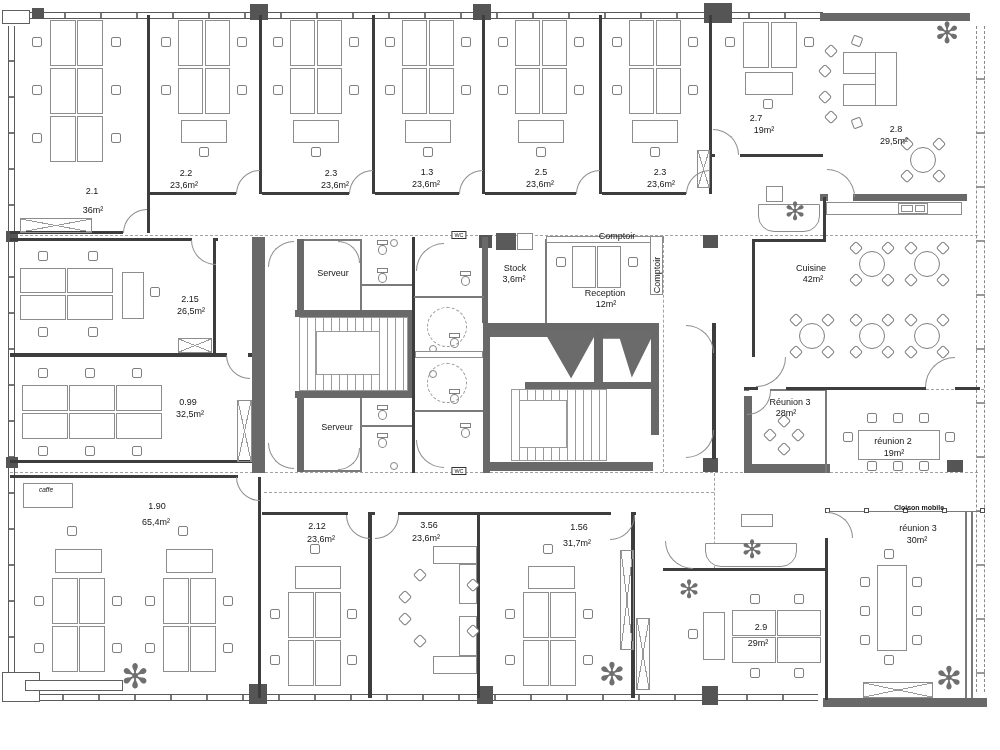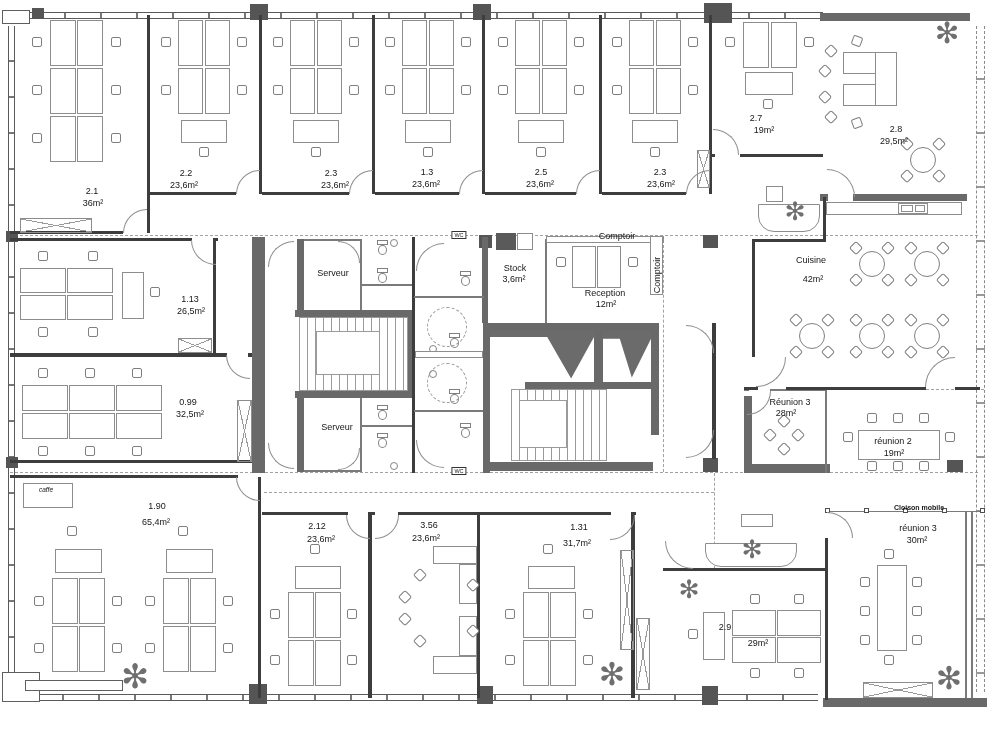--- a/index.html
+++ b/index.html
@@ -474,58 +474,58 @@
       <div class="arc tr" style="left: 338px; top: 241px; width: 22px; height: 22px;"></div>
       <div class="arc br" style="left: 338px; top: 448px; width: 22px; height: 22px;"></div>
       <div class="arc tl" style="left: 416px; top: 243px; width: 28px; height: 28px;"></div>
       <div class="arc bl" style="left: 416px; top: 440px; width: 28px; height: 28px;"></div>
       <div class="arc tr" style="left: 686px; top: 325px; width: 28px; height: 28px;"></div>
       <div class="arc br" style="left: 686px; top: 430px; width: 28px; height: 28px;"></div>
       <div class="arc bl" style="left: 665px; top: 541px; width: 28px; height: 28px;"></div>
     </div>
   <div id="labels">
     <div class="lbl" style="left:92px;top:191px">2.1</div>
-    <div class="lbl" style="left:93px;top:203px">36m²</div>
+    <div class="lbl" style="left:93px;top:210px">36m²</div>
     <div class="lbl" style="left:186px;top:173px">2.2</div>
     <div class="lbl" style="left:184px;top:185px">23,6m²</div>
     <div class="lbl" style="left:331px;top:173px">2.3</div>
     <div class="lbl" style="left:335px;top:185px">23,6m²</div>
     <div class="lbl" style="left:427px;top:172px">1.3</div>
     <div class="lbl" style="left:426px;top:184px">23,6m²</div>
     <div class="lbl" style="left:541px;top:172px">2.5</div>
     <div class="lbl" style="left:540px;top:184px">23,6m²</div>
     <div class="lbl" style="left:660px;top:172px">2.3</div>
     <div class="lbl" style="left:661px;top:184px">23,6m²</div>
     <div class="lbl" style="left:756px;top:118px">2.7</div>
     <div class="lbl" style="left:764px;top:130px">19m²</div>
     <div class="lbl" style="left:896px;top:129px">2.8</div>
     <div class="lbl" style="left:894px;top:141px">29,5m²</div>
-    <div class="lbl" style="left:190px;top:299px">1.13</div>
+    <div class="lbl" style="left:190px;top:299px">2.15</div>
     <div class="lbl" style="left:191px;top:311px">26,5m²</div>
     <div class="lbl" style="left:188px;top:402px">0.99</div>
     <div class="lbl" style="left:190px;top:414px">32,5m²</div>
     <div class="lbl" style="left:157px;top:506px">1.90</div>
     <div class="lbl" style="left:156px;top:522px">65,4m²</div>
     <div class="lbl" style="left:317px;top:526px">2.12</div>
     <div class="lbl" style="left:321px;top:539px">23,6m²</div>
     <div class="lbl" style="left:429px;top:525px">3.56</div>
     <div class="lbl" style="left:426px;top:538px">23,6m²</div>
-    <div class="lbl" style="left:579px;top:527px">1.31</div>
+    <div class="lbl" style="left:579px;top:527px">1.56</div>
     <div class="lbl" style="left:577px;top:543px">31,7m²</div>
-    <div class="lbl" style="left:725px;top:627px">2.9</div>
+    <div class="lbl" style="left:761px;top:627px">2.9</div>
     <div class="lbl" style="left:758px;top:643px">29m²</div>
     <div class="lbl" style="left:333px;top:273px">Serveur</div>
     <div class="lbl" style="left:337px;top:427px">Serveur</div>
     <div class="lbl" style="left:515px;top:268px">Stock</div>
     <div class="lbl" style="left:514px;top:279px">3,6m²</div>
     <div class="lbl" style="left:605px;top:293px">Reception</div>
     <div class="lbl" style="left:606px;top:304px">12m²</div>
     <div class="lbl" style="left:617px;top:236px">Comptoir</div>
     <div class="lbl vlbl" style="left:657px;top:275px">Comptoir</div>
-    <div class="lbl" style="left:811px;top:260px">Cuisine</div>
+    <div class="lbl" style="left:811px;top:268px">Cuisine</div>
     <div class="lbl" style="left:813px;top:279px">42m²</div>
     <div class="lbl" style="left:790px;top:402px">Réunion 3</div>
     <div class="lbl" style="left:786px;top:413px">28m²</div>
     <div class="lbl" style="left:893px;top:441px">réunion 2</div>
     <div class="lbl" style="left:894px;top:453px">19m²</div>
     <div class="lbl sm" style="left:919px;top:507px">Cloison mobile</div>
     <div class="lbl" style="left:918px;top:528px">réunion 3</div>
     <div class="lbl" style="left:917px;top:540px">30m²</div>
     <div class="lbl it" style="left:46px;top:489px">caffe</div>
     <div class="lbl wctag" style="left:459px;top:235px">WC</div>

